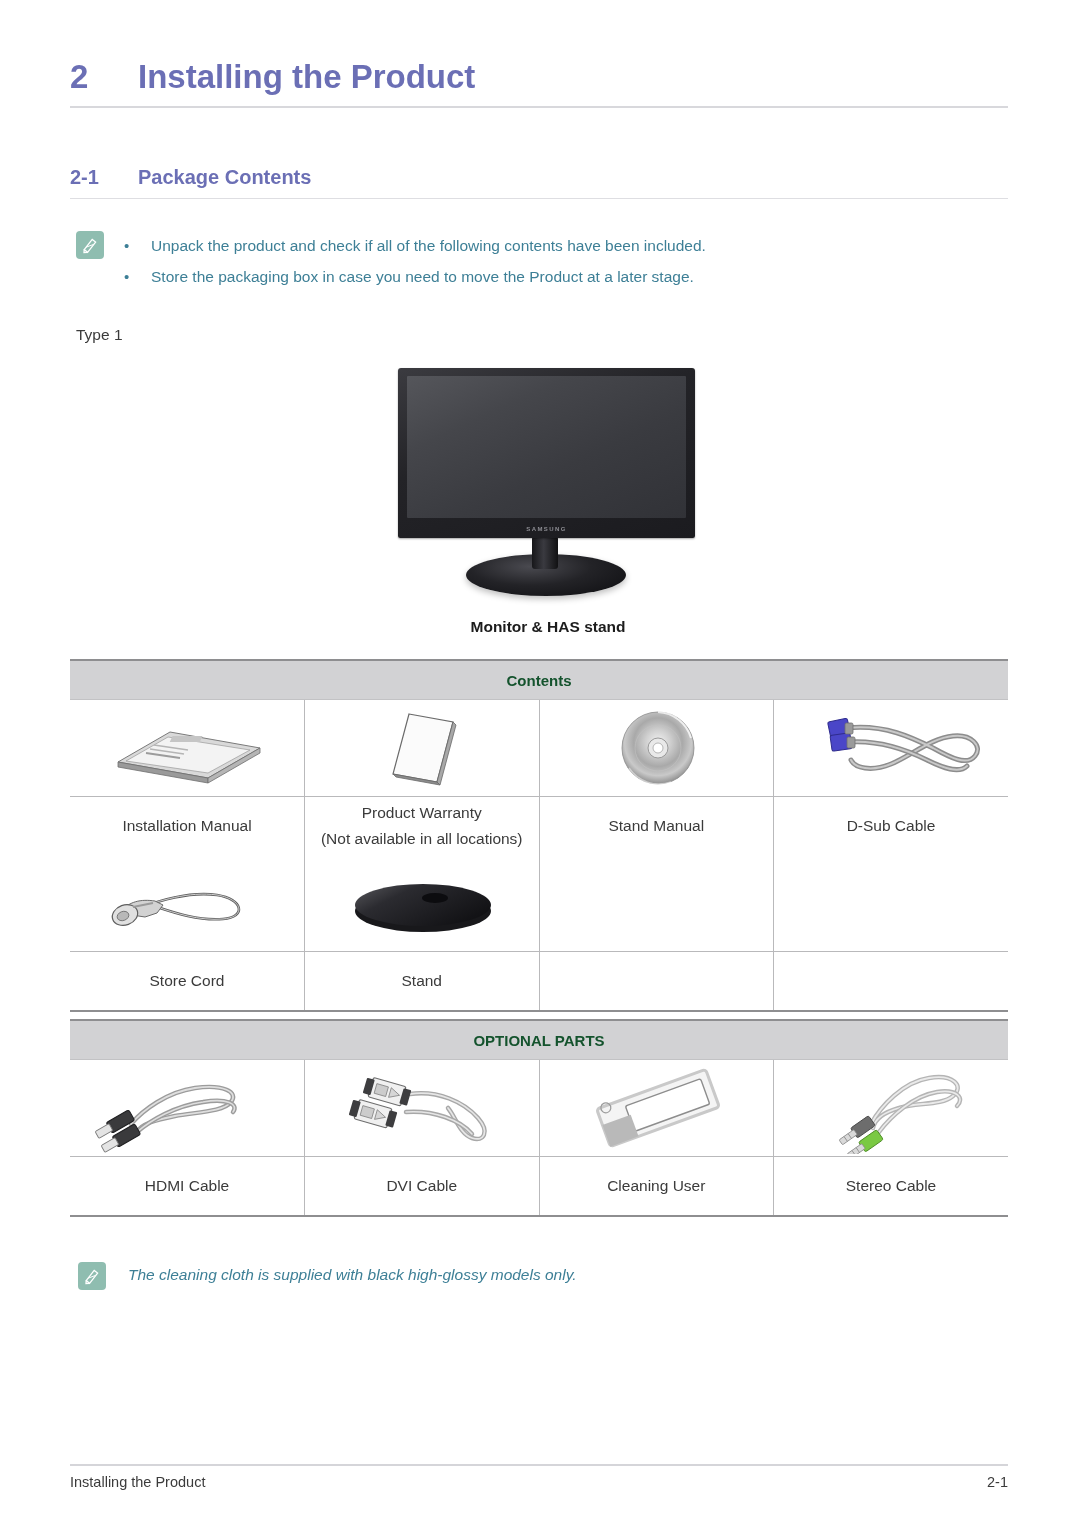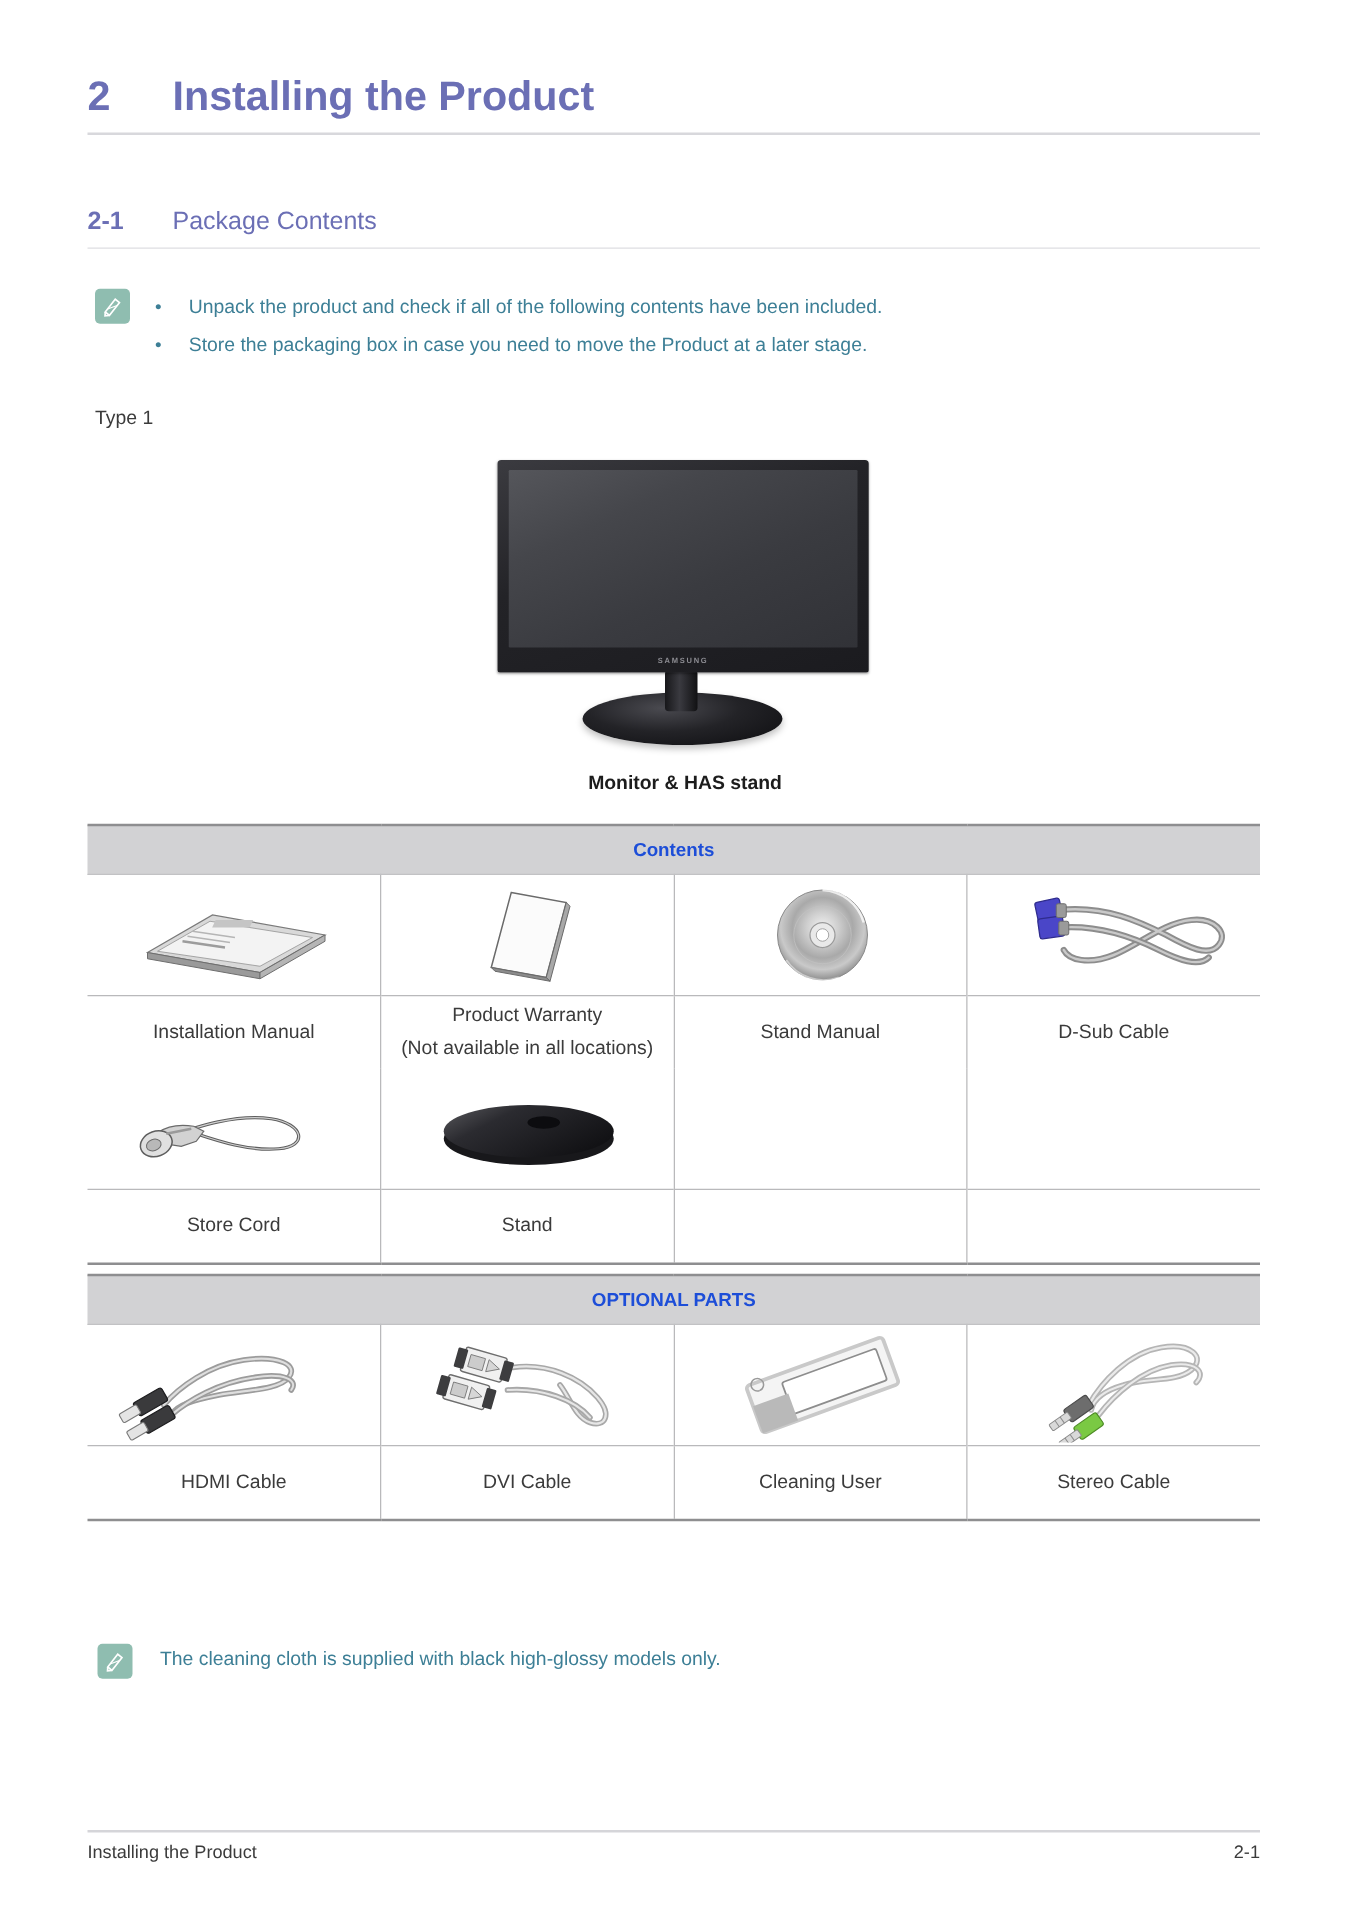--- a/index.html
+++ b/index.html
@@ -67,37 +67,37 @@
     color: #6b6fb5;
   }
   .section-num {
     font-size: 20px;
     font-weight: bold;
     width: 68px;
     flex: 0 0 68px;
   }
   .section-title {
     font-size: 20px;
-    font-weight: normal;
+    font-weight: bold;
   }
   .section-rule {
     margin-top: 9px;
     height: 1px;
     background: #dedee2;
     width: 938px;
   }
 
   
   .note {
     position: absolute;
     display: flex;
     align-items: flex-start;
   }
   .note-top { left: 76px; top: 230px; }
-  .note-bottom { left: 78px; top: 1314px; }
+  .note-bottom { left: 78px; top: 1261px; font-style: italic; }
 
   .note-icon {
     width: 28px;
     height: 28px;
     flex: 0 0 28px;
     border-radius: 4px;
     background: #8fbdb0;
     position: relative;
     margin-top: 1px;
   }
@@ -208,21 +208,21 @@
   .tbl-optional { top: 1019px; }
 
   .tbl col { width: 234.5px; }
 
   .band {
     background: #d2d2d4;
     border-top: 2px solid #8e8e90;
     border-bottom: 1px solid #c2c2c4;
     height: 36px;
     text-align: center;
-    color: #1d4ed8;
+    color: #14532d;
     font-size: 15px;
     font-weight: bold;
   }
 
   .cell-img {
     height: 94px;
     border-left: 1px solid #b9b9bb;
     border-right: 1px solid #b9b9bb;
     vertical-align: middle;
     text-align: center;

